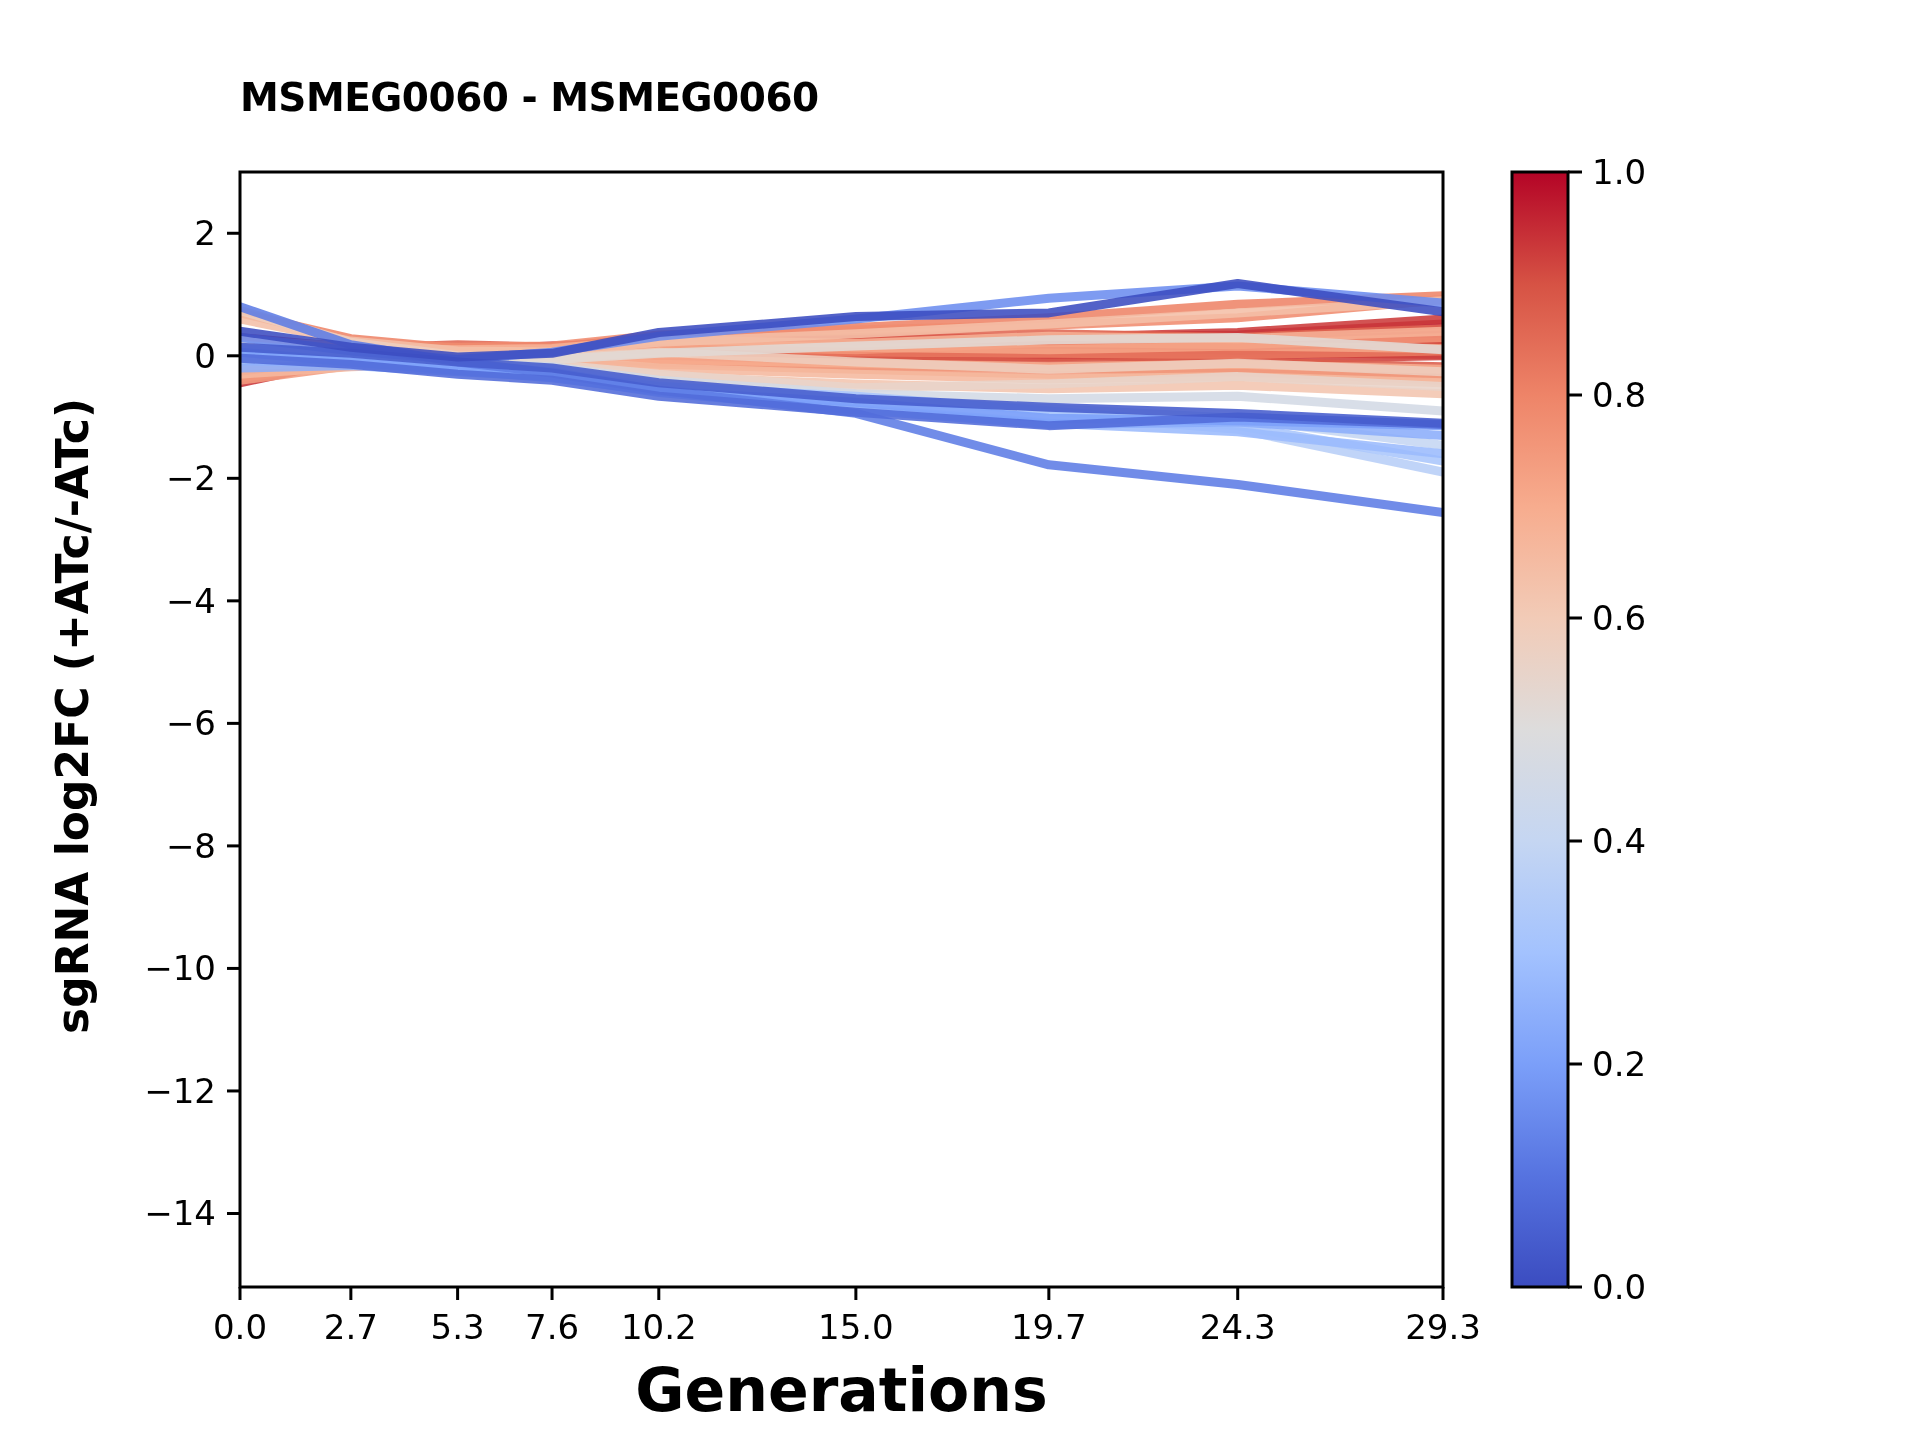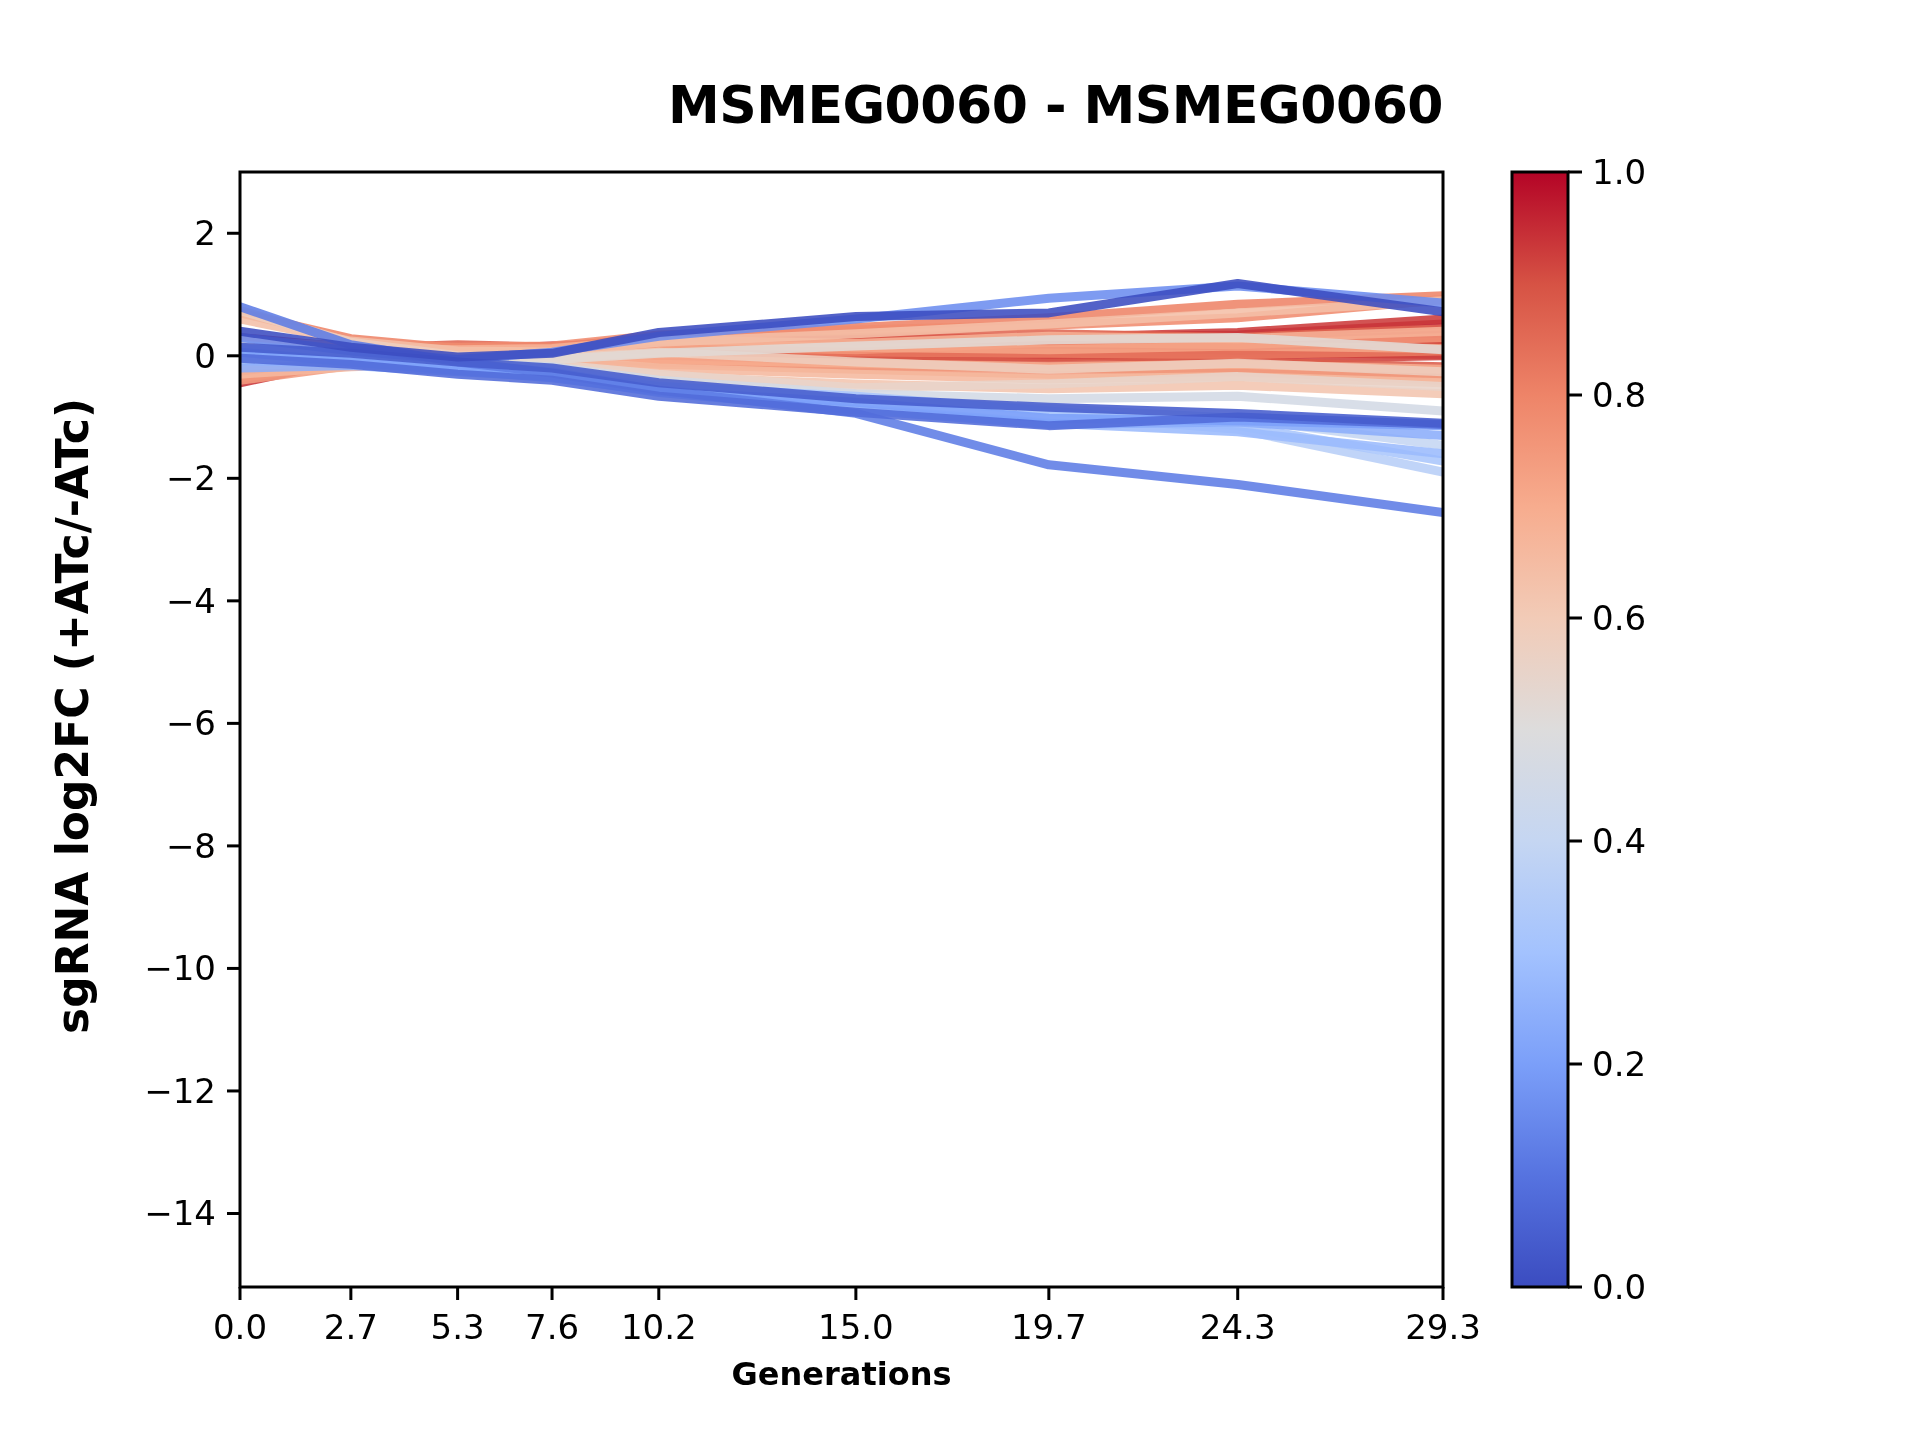--- a/index.html
+++ b/index.html
@@ -17,23 +17,23 @@
     position: relative;
     width: 1920px;
     height: 1440px;
     background: #ffffff;
   }
   .chart-title {
     position: absolute;
     left: 240px;
     top: 75px;
     width: 1203px;
-    text-align: right;
-    font-family: "DejaVu Sans", sans-serif;
-    font-size: 52px;
+    text-align: left;
+    font-family: "DejaVu Sans", sans-serif;
+    font-size: 39px;
     font-weight: bold;
     color: #000000;
     letter-spacing: -0.5px;
     white-space: nowrap;
   }
   .ylabel {
     position: absolute;
     left: 0px;
     top: 0px;
     width: 1440px;
@@ -54,21 +54,21 @@
     margin-left: 8px;
     white-space: nowrap;
   }
   .xlabel {
     position: absolute;
     left: 240px;
     top: 1355px;
     width: 1203px;
     text-align: center;
     font-family: "DejaVu Sans", sans-serif;
-    font-size: 32px;
+    font-size: 60px;
     font-weight: bold;
     color: #000000;
     white-space: nowrap;
   }
   svg.plot-svg {
     position: absolute;
     left: 0;
     top: 0;
   }
   .tick-text {

